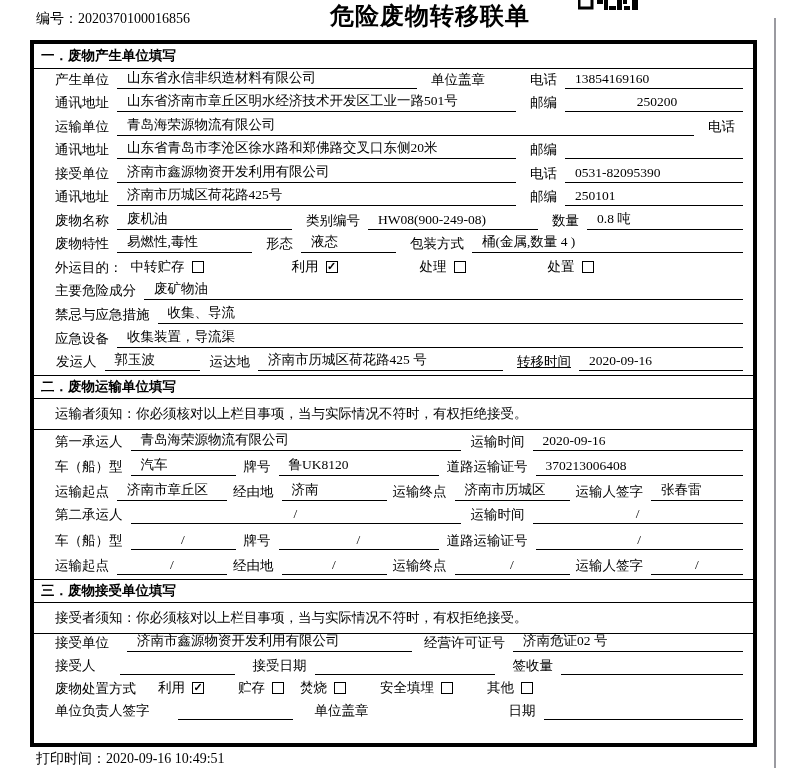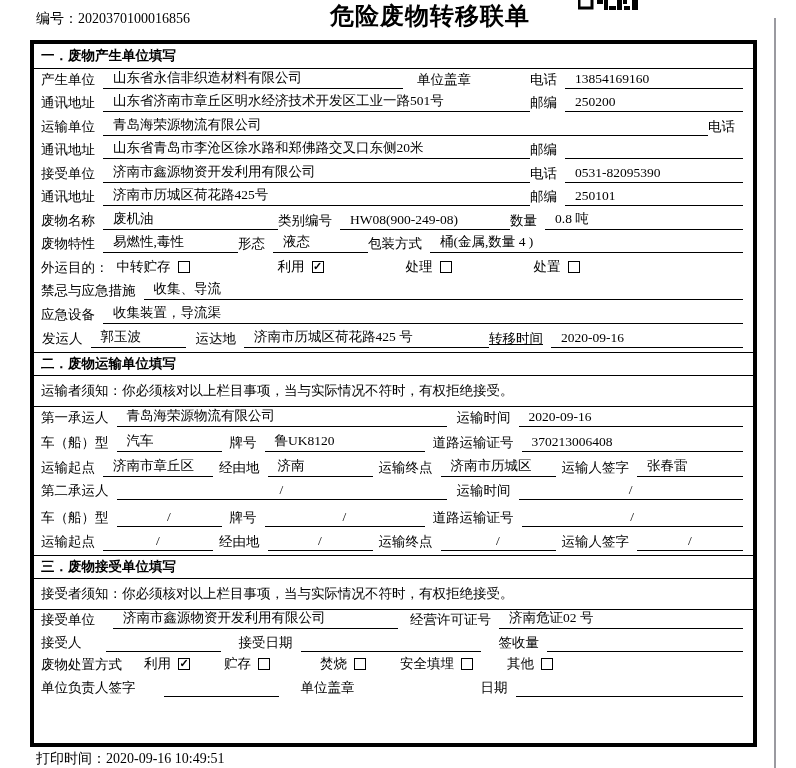--- a/index.html
+++ b/index.html
@@ -19,21 +19,21 @@
     border:4px solid #000000;box-sizing:border-box;
     display:flex;flex-direction:column;font-size:13.5px;background:#fff;
   }
   .sec-header{
     font-weight:bold;display:flex;align-items:center;padding-left:7px;
     border-bottom:1.4px solid #000;flex:none;box-sizing:border-box;
   }
   .sec-header:not(:first-child){border-top:1.4px solid #000;}
   .row{display:flex;align-items:flex-end;padding:0 10px 4px 7px;box-sizing:border-box;flex:none;}
   .noterow{align-items:center;border-bottom:1.4px solid #000;padding-bottom:0;}
-  .lbl{white-space:nowrap;margin-right:8px;}
+  .lbl{white-space:nowrap;margin-right:8px;margin-left:14px;}
   .val{
     border-bottom:1.4px solid #000;padding:0 4px 1px 10px;white-space:nowrap;
     overflow:hidden;box-sizing:border-box;min-height:17px;display:inline-block;
   }
   .val.grow{flex:1 1 auto;}
   .val.center{text-align:center;padding-left:4px;}
   .sp{display:inline-block;}
   .sp.grow{flex:1 1 auto;}
   .cbg{display:inline-flex;align-items:center;margin-bottom:1px;}
   .cbl{white-space:nowrap;}
@@ -71,21 +71,21 @@
         <span class="val" style="width: 300px;">山东省永信非织造材料有限公司</span>
         <span class="lbl" style="margin-left: 14px;">单位盖章</span>
         <span class="sp grow"></span>
         <span class="lbl">电话</span>
         <span class="val" style="width: 178px;">13854169160</span>
       </div>
       <div class="row" style="height: 23.55px;">
         <span class="lbl">通讯地址</span>
         <span class="val grow">山东省济南市章丘区明水经济技术开发区工业一路501号</span>
         <span class="lbl">邮编</span>
-        <span class="val" style="width: 178px;">250200</span>
+        <span class="val" style="width: 178px; text-align: center;">250200</span>
       </div>
       <div class="row" style="height: 23.55px;">
         <span class="lbl">运输单位</span>
         <span class="val grow">青岛海荣源物流有限公司</span>
         <span class="lbl">电话</span>
       </div>
       <div class="row" style="height: 23.55px;">
         <span class="lbl">通讯地址</span>
         <span class="val grow">山东省青岛市李沧区徐水路和郑佛路交叉口东侧20米</span>
         <span class="lbl">邮编</span>
@@ -130,20 +130,24 @@
           <span class="box">✓</span>
         </span>
         <span class="cbg" style="margin-right: 82px;">
           <span class="cbl">处理</span>
           <span class="box"></span>
         </span>
         <span class="cbg">
           <span class="cbl">处置</span>
           <span class="box"></span>
         </span>
+      </div>
+      <div class="row" style="height: 23.55px;">
+        <span class="lbl">主要危险成分</span>
+        <span class="val grow">废矿物油</span>
       </div>
       <div class="row" style="height: 23.55px;">
         <span class="lbl">禁忌与应急措施</span>
         <span class="val grow">收集、导流</span>
       </div>
       <div class="row" style="height: 23.55px;">
         <span class="lbl">应急设备</span>
         <span class="val grow">收集装置，导流渠</span>
       </div>
       <div class="row" style="height: 23.55px; padding-left: 8px;">
@@ -223,21 +227,21 @@
         <span class="val" style="width: 180px;"></span>
         <span class="lbl" style="margin-left: 18px;">签收量</span>
         <span class="val grow"></span>
       </div>
       <div class="row" style="height: 22.6px;">
         <span class="lbl">废物处置方式</span>
         <span class="cbg" style="margin-right: 34px; margin-left: 14px;">
           <span class="cbl">利用</span>
           <span class="box">✓</span>
         </span>
-        <span class="cbg" style="margin-right: 50px;">
+        <span class="cbg" style="margin-right: 16px;">
           <span class="cbl">贮存</span>
           <span class="box"></span>
         </span>
         <span class="cbg" style="margin-right: 34px;">
           <span class="cbl">焚烧</span>
           <span class="box"></span>
         </span>
         <span class="cbg" style="margin-right: 34px;">
           <span class="cbl">安全填埋</span>
           <span class="box"></span>

